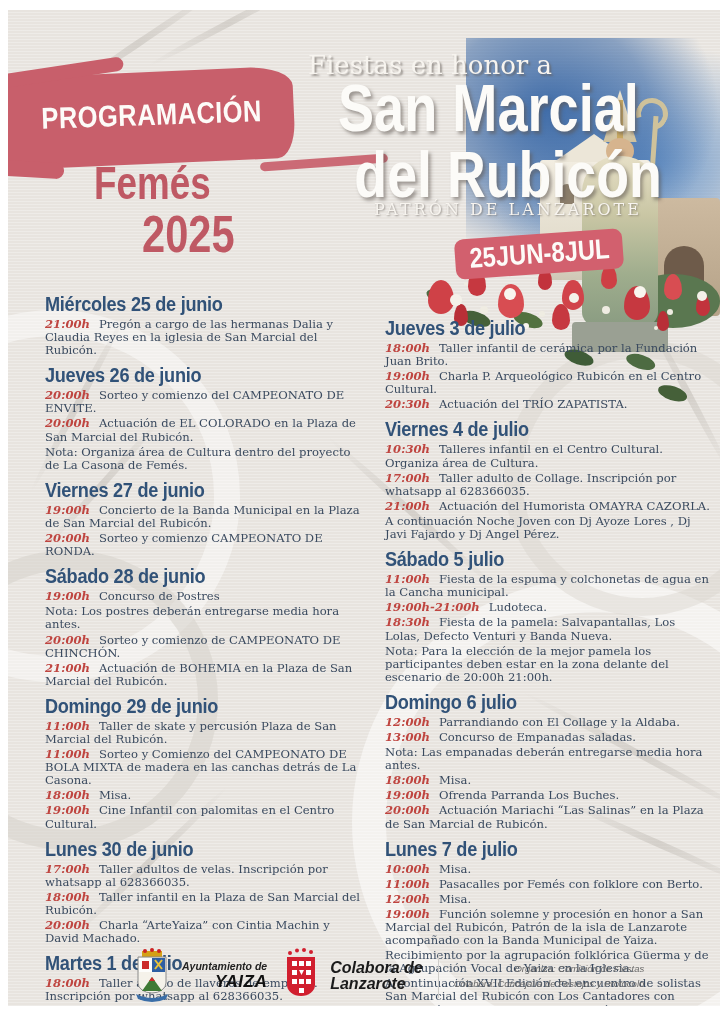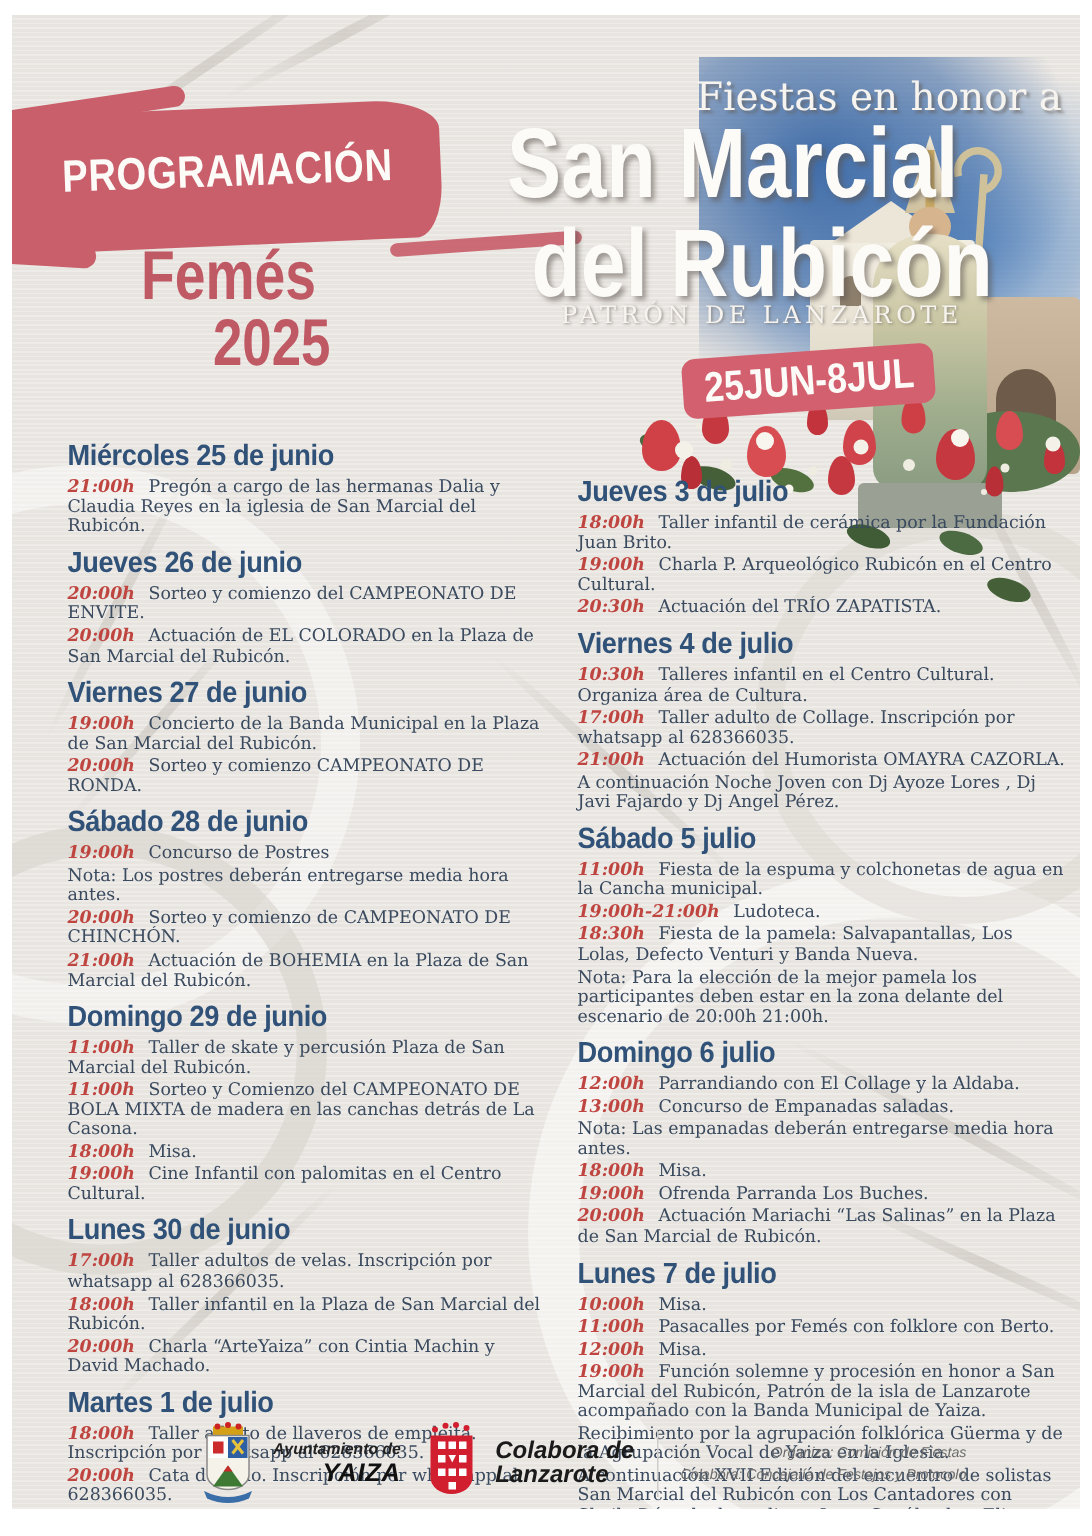--- a/index.html
+++ b/index.html
@@ -79,23 +79,23 @@
     border-radius:8px;transform:rotate(-6deg);}
   .brush:after{content:"";position:absolute;left:-10px;bottom:-8px;width:70px;height:16px;background:#c85f6b;
     border-radius:8px;transform:rotate(6deg);}
   .brush-streak{position:absolute;left:252px;top:148px;width:128px;height:9px;background:#c85f6b;
     border-radius:6px;transform:rotate(-4deg);opacity:.92;z-index:1;}
   .prog-title{position:absolute;left:14px;top:88px;width:256px;text-align:center;z-index:2;
     color:#fdfbf8;font-weight:700;font-size:30px;transform:rotate(-2deg);}
   .prog-title span{display:inline-block;transform:scaleX(.85);letter-spacing:.5px;}
   .femes{position:absolute;left:86px;top:146px;z-index:2;color:#bf5964;font-weight:700;font-size:46px;}
   .femes span{display:inline-block;transform:scaleX(.8);transform-origin:left;}
-  .year{position:absolute;left:134px;top:194px;z-index:2;color:#bf5964;font-weight:700;font-size:44px;}
+  .year{position:absolute;left:134px;top:194px;z-index:2;color:#bf5964;font-weight:700;font-size:52px;}
   .year span{display:inline-block;transform:scaleX(.8);transform-origin:left;}
-  .pretitle{position:absolute;left:300px;top:40px;width:400px;text-align:right;z-index:2;
+  .pretitle{position:absolute;left:300px;top:40px;width:400px;text-align:left;z-index:2;
     font-family:"DejaVu Serif",serif;font-size:26px;color:#f7f4ef;
     text-shadow:2px 2px 2px rgba(100,94,88,.6);}
   .title1{position:absolute;left:260px;top:60px;width:440px;text-align:center;z-index:2;
     color:#fcfbf8;font-weight:700;font-size:66px;text-shadow:3px 3px 4px rgba(92,86,80,.55);}
   .title1 span{display:inline-block;transform:scaleX(.82);}
   .title2{position:absolute;left:300px;top:128px;width:400px;text-align:center;z-index:2;
     color:#fcfbf8;font-weight:700;font-size:64px;text-shadow:3px 3px 4px rgba(92,86,80,.55);}
   .title2 span{display:inline-block;transform:scaleX(.84);}
   .patron{position:absolute;left:300px;top:190px;width:400px;text-align:center;z-index:2;
     font-family:"DejaVu Serif",serif;font-size:16px;letter-spacing:3px;color:#f7f4ef;
@@ -185,20 +185,21 @@
 
   <div class="col" id="col-left">
       <div>
         <div class="date-h">Miércoles 25 de junio</div>
         <div class="item"><span class="time">21:00h</span><span>Pregón a cargo de las hermanas Dalia y Claudia Reyes en la iglesia de San Marcial del Rubicón.</span></div>
       </div>
       <div>
         <div class="date-h">Jueves 26 de junio</div>
         <div class="item"><span class="time">20:00h</span><span>Sorteo y comienzo del CAMPEONATO DE ENVITE.</span></div>
         <div class="item"><span class="time">20:00h</span><span>Actuación de EL COLORADO en la Plaza de San Marcial del Rubicón.</span></div>
+        <div class="item"><span>Nota: Organiza área de Cultura dentro del proyecto de La Casona de Femés.</span></div>
       </div>
       <div>
         <div class="date-h">Viernes 27 de junio</div>
         <div class="item"><span class="time">19:00h</span><span>Concierto de la Banda Municipal en la Plaza de San Marcial del Rubicón.</span></div>
         <div class="item"><span class="time">20:00h</span><span>Sorteo y comienzo CAMPEONATO DE RONDA.</span></div>
       </div>
       <div>
         <div class="date-h">Sábado 28 de junio</div>
         <div class="item"><span class="time">19:00h</span><span>Concurso de Postres</span></div>
         <div class="item"><span>Nota: Los postres deberán entregarse media hora antes.</span></div>

